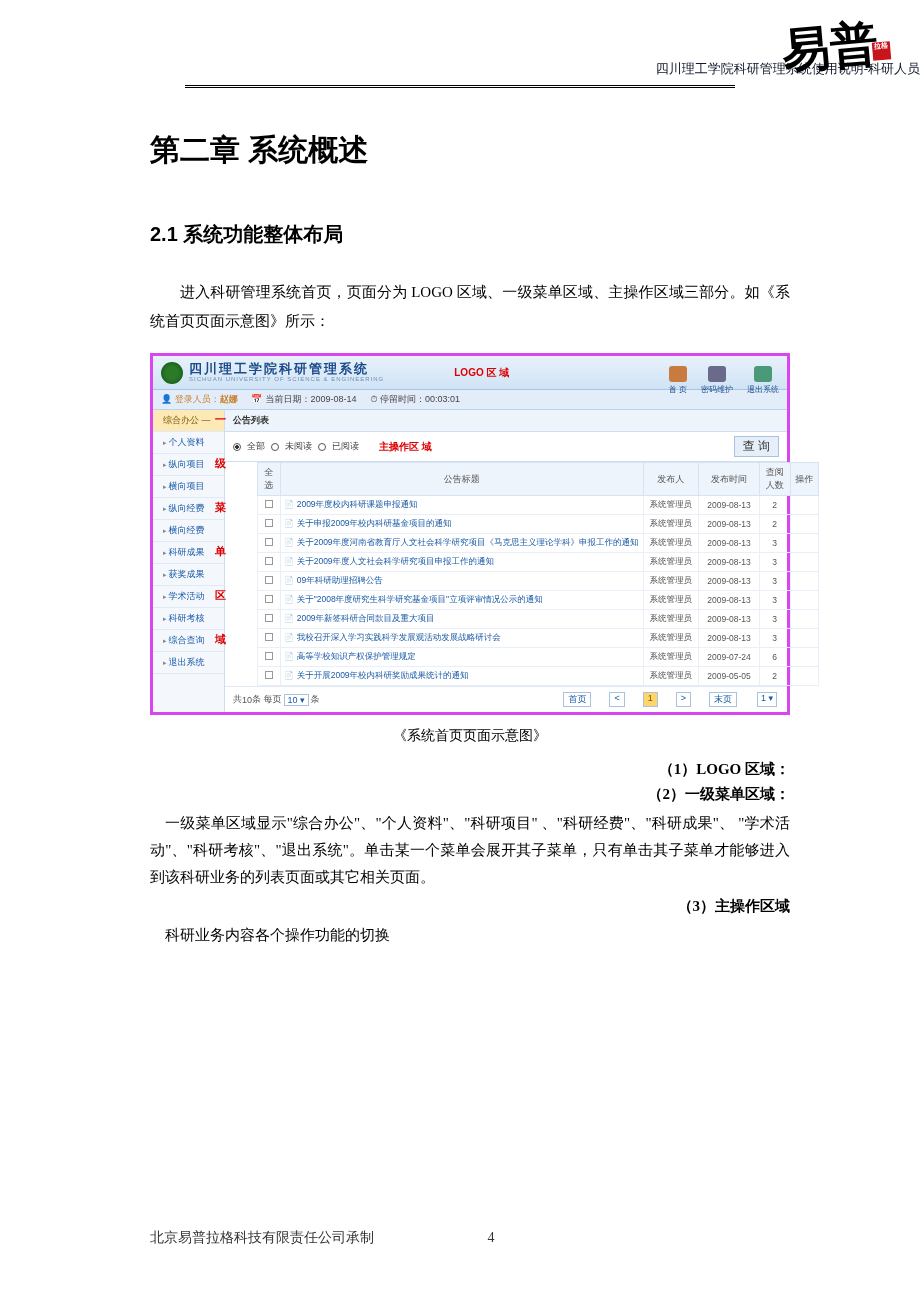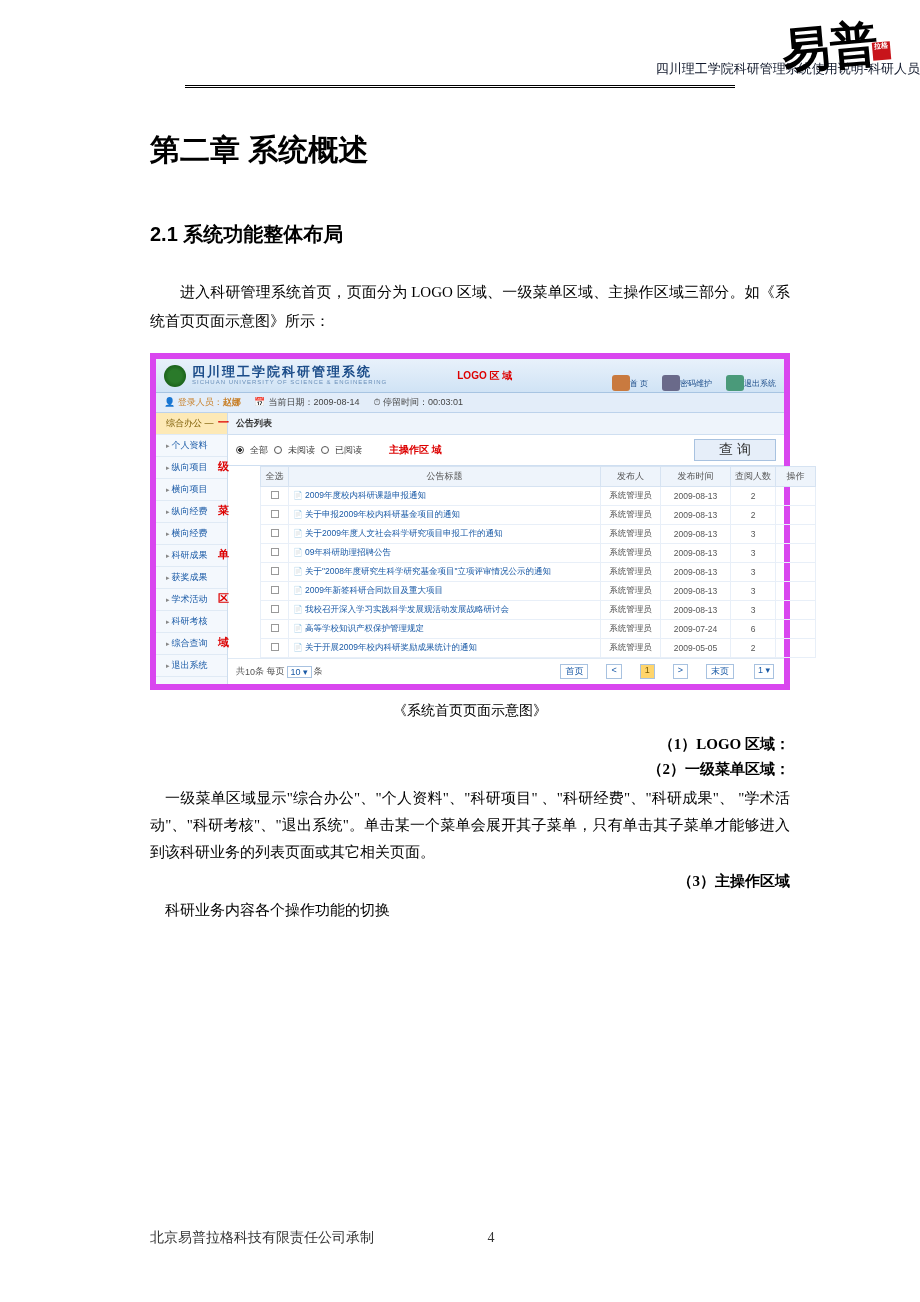--- a/index.html
+++ b/index.html
@@ -99,21 +99,21 @@
     }
     .sub-para-noindent {
       font-size: 15px;
       line-height: 1.8;
       text-indent: 1em;
       text-align: justify;
     }
     
     .figure {
       margin: 18px 0 8px;
-      border: 6px solid #d946ef;
+      border: 3px solid #d946ef;
       background: #7f1d1d;
       font-family: Arial, "SimSun", sans-serif;
       font-size: 9px;
     }
     .fig-banner {
       background: linear-gradient(#e8f1fb, #d0e3f5);
       border-bottom: 1px solid #a7c4e2;
       height: 34px;
       display: flex;
       align-items: center;
@@ -123,21 +123,21 @@
     .fig-logo {
       width: 22px; height: 22px; border-radius: 50%;
       background: radial-gradient(circle, #2a7a2a 40%, #0d4d0d 100%);
       margin-right: 6px;
     }
     .fig-title-block { display: flex; flex-direction: column; line-height: 1.1; }
     .fig-title-cn { font-size: 13px; font-weight: bold; color: #1b4c89; letter-spacing: 2px; }
     .fig-title-en { font-size: 6px; color: #6a8fb8; letter-spacing: 1px; }
     .fig-logo-label { color: #d00; font-size: 10px; font-weight: bold; margin-left: 70px; }
     .fig-top-icons { margin-left: auto; display: flex; gap: 14px; }
-    .fig-top-icon { display: flex; flex-direction: row; align-items: center; font-size: 8px; color: #1b4c89; margin-top: 16px; }
+    .fig-top-icon { display: flex; flex-direction: column; align-items: center; font-size: 8px; color: #1b4c89; margin-top: 16px; }
     .fig-top-icon .ic { width: 18px; height: 16px; background: #5b8fc9; border-radius: 3px; margin-bottom: 2px; }
     .fig-top-icon .ic.home { background: #c97a3f; }
     .fig-top-icon .ic.key { background: #6a6a8a; }
     .fig-top-icon .ic.exit { background: #4a9a7a; }
     .fig-userbar {
       background: #e3edf9;
       border-bottom: 1px solid #bcd2eb;
       padding: 3px 8px;
       display: flex;
       align-items: center;
@@ -172,27 +172,27 @@
       font-size: 9px;
     }
     .fig-filter {
       padding: 4px 8px;
       border-bottom: 1px solid #cfdff1;
       display: flex;
       align-items: center;
       gap: 6px;
       color: #444;
     }
-    .fig-filter .zone-label { color: #d00; font-weight: bold; font-size: 10px; margin-left: 21px; }
+    .fig-filter .zone-label { color: #d00; font-weight: bold; font-size: 10px; margin-left: 14px; }
     .fig-filter .qbtn {
       margin-left: auto;
       background: #e6eef9;
       border: 1px solid #a8c2e0;
-      padding: 1px 24px;
-      font-size: 14px;
+      padding: 1px 8px;
+      font-size: 12px;
       color: #333;
       text-align: center;
     }
     .fig-radio { width: 8px; height: 8px; border: 1px solid #555; border-radius: 50%; display: inline-block; }
     .fig-radio.on { background: radial-gradient(circle, #333 40%, transparent 45%); }
     .fig-table { width: 100%; border-collapse: collapse; margin-left: 32px; }
     .fig-table th {
       background: #eef4fb;
       border: 1px solid #d6e3f2;
       padding: 3px 4px;
@@ -333,20 +333,28 @@
               <tr>
                 <td class="c-sel"><span class="cb"></span></td>
                 <td class="doc-icon">关于申报2009年校内科研基金项目的通知</td>
                 <td class="c-pub">系统管理员</td>
                 <td class="c-date">2009-08-13</td>
                 <td class="c-cnt">2</td>
                 <td class="c-cnt"></td>
               </tr>
               <tr>
                 <td class="c-sel"><span class="cb"></span></td>
+                <td class="doc-icon">关于2009年度河南省教育厅人文社会科学研究项目《马克思主义理论学科》申报工作的通知</td>
+                <td class="c-pub">系统管理员</td>
+                <td class="c-date">2009-08-13</td>
+                <td class="c-cnt">3</td>
+                <td class="c-cnt"></td>
+              </tr>
+              <tr>
+                <td class="c-sel"><span class="cb"></span></td>
                 <td class="doc-icon">关于2009年度人文社会科学研究项目申报工作的通知</td>
                 <td class="c-pub">系统管理员</td>
                 <td class="c-date">2009-08-13</td>
                 <td class="c-cnt">3</td>
                 <td class="c-cnt"></td>
               </tr>
               <tr>
                 <td class="c-sel"><span class="cb"></span></td>
                 <td class="doc-icon">09年科研助理招聘公告</td>
                 <td class="c-pub">系统管理员</td>

